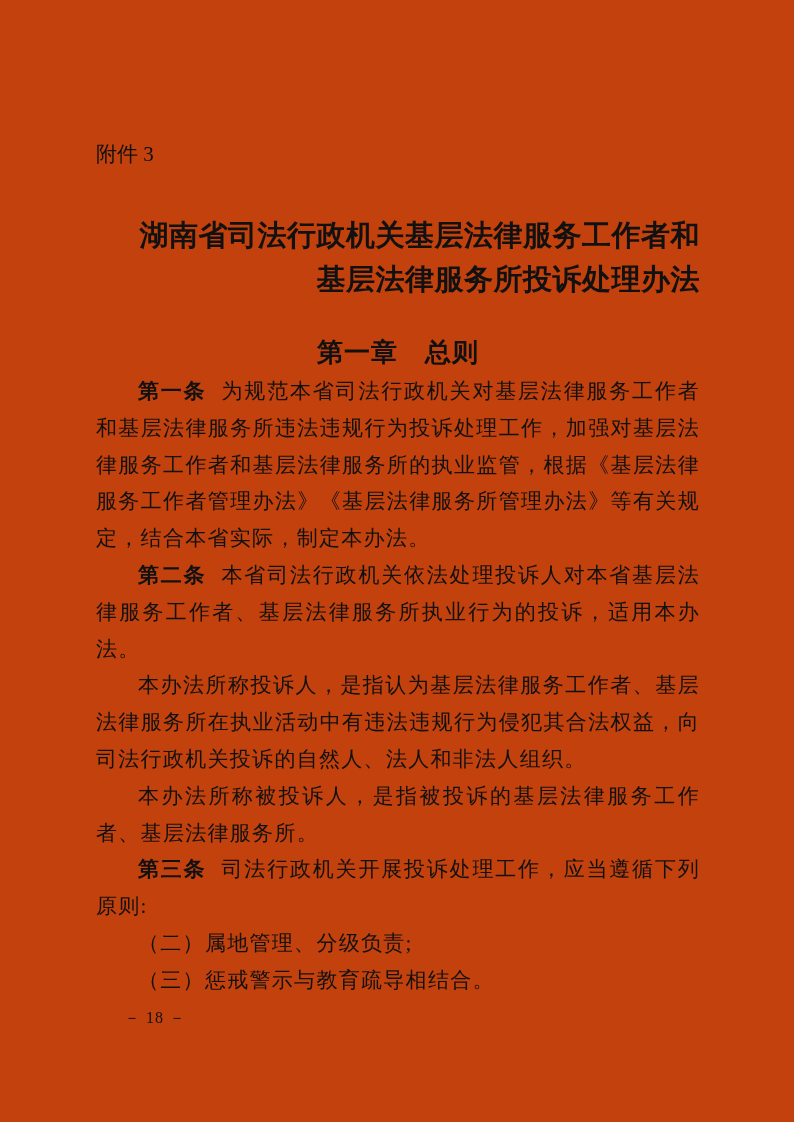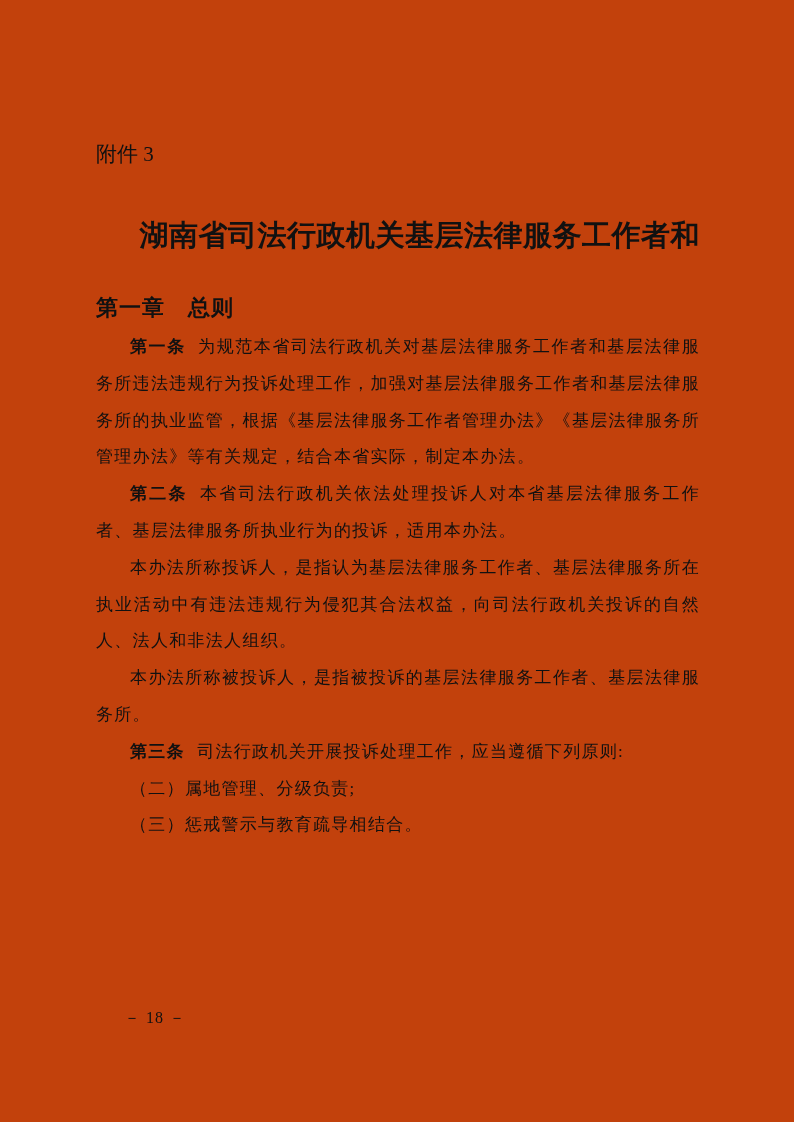--- a/index.html
+++ b/index.html
@@ -31,29 +31,30 @@
     font-weight: 700;
     line-height: 44px;
     text-align: right;
     letter-spacing: 0.5px;
   }
   .doc-title .title-line {
     display: block;
   }
   .chapter {
     margin: 36px 0 0 0;
-    font-size: 22px;
+    font-size: 26px;
     font-weight: 700;
     line-height: 30px;
+    text-align: center;
     font-family: "Liberation Sans", "DejaVu Sans", sans-serif;
     letter-spacing: 1px;
   }
   .body-text {
     margin-top: 6px;
-    font-size: 17px;
+    font-size: 21px;
     line-height: 36.8px;
     letter-spacing: 1.3px;
     text-align: justify;
     text-justify: inter-ideograph;
   }
   .para {
     margin: 0;
     text-indent: 2em;
   }
   .lead {
@@ -74,20 +75,21 @@
 </head>
 <body>
 
 <div class="page">
   <div class="content">
 
     <div class="attachment">附件 3</div>
 
     <h1 class="doc-title">
       <span class="title-line">湖南省司法行政机关基层法律服务工作者和</span>
+      <span class="title-line">基层法律服务所投诉处理办法</span>
     </h1>
 
     <h2 class="chapter">第一章　总则</h2>
 
     <div class="body-text">
 
       <p class="para"><b class="lead">第一条</b><span>为规范本省司法行政机关对基层法律服务工作者和基层法律服务所违法违规行为投诉处理工作，加强对基层法律服务工作者和基层法律服务所的执业监管，根据《基层法律服务工作者管理办法》《基层法律服务所管理办法》等有关规定，结合本省实际，制定本办法。</span></p>
 
       <p class="para"><b class="lead">第二条</b><span>本省司法行政机关依法处理投诉人对本省基层法律服务工作者、基层法律服务所执业行为的投诉，适用本办法。</span></p>
 

